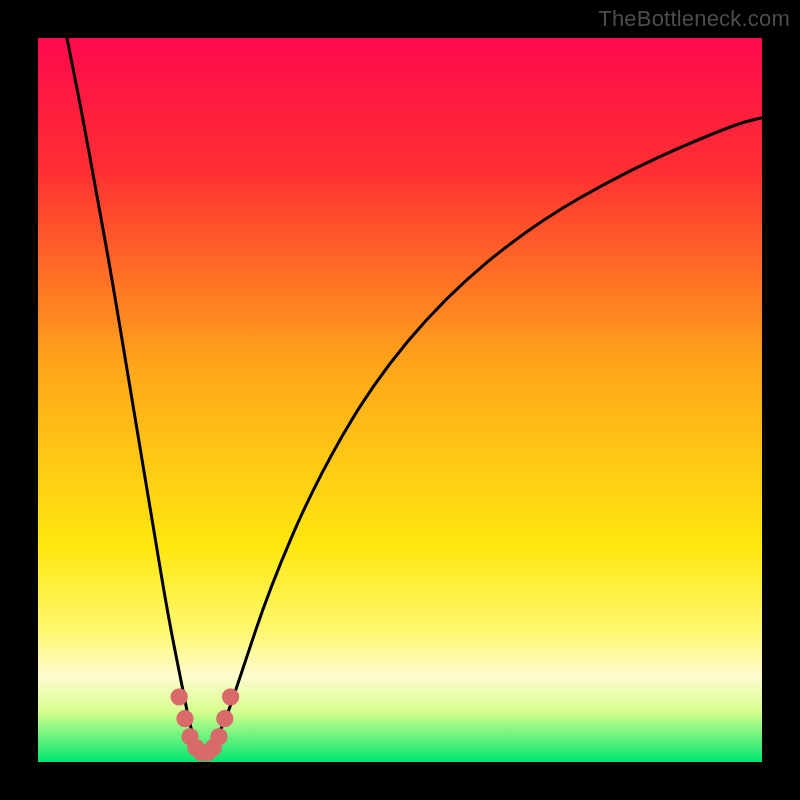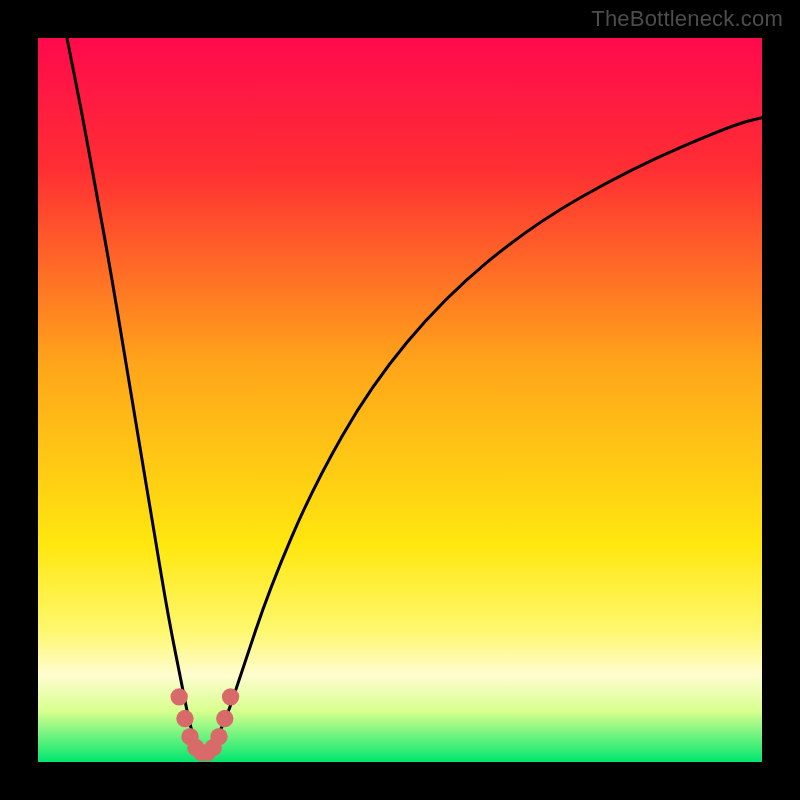--- a/index.html
+++ b/index.html
@@ -23,21 +23,21 @@
     position: absolute;
     left: 38px;
     top: 38px;
     width: 724px;
     height: 724px;
     
   }
   .watermark {
     position: absolute;
     top: 6px;
-    right: 17px;
+    right: 10px;
     color: #4d4d4d;
     font-size: 22px;
     font-weight: 400;
     letter-spacing: 0.2px;
     user-select: none;
   }
   svg { display: block; }
 </style>
 </head>
 <body>

